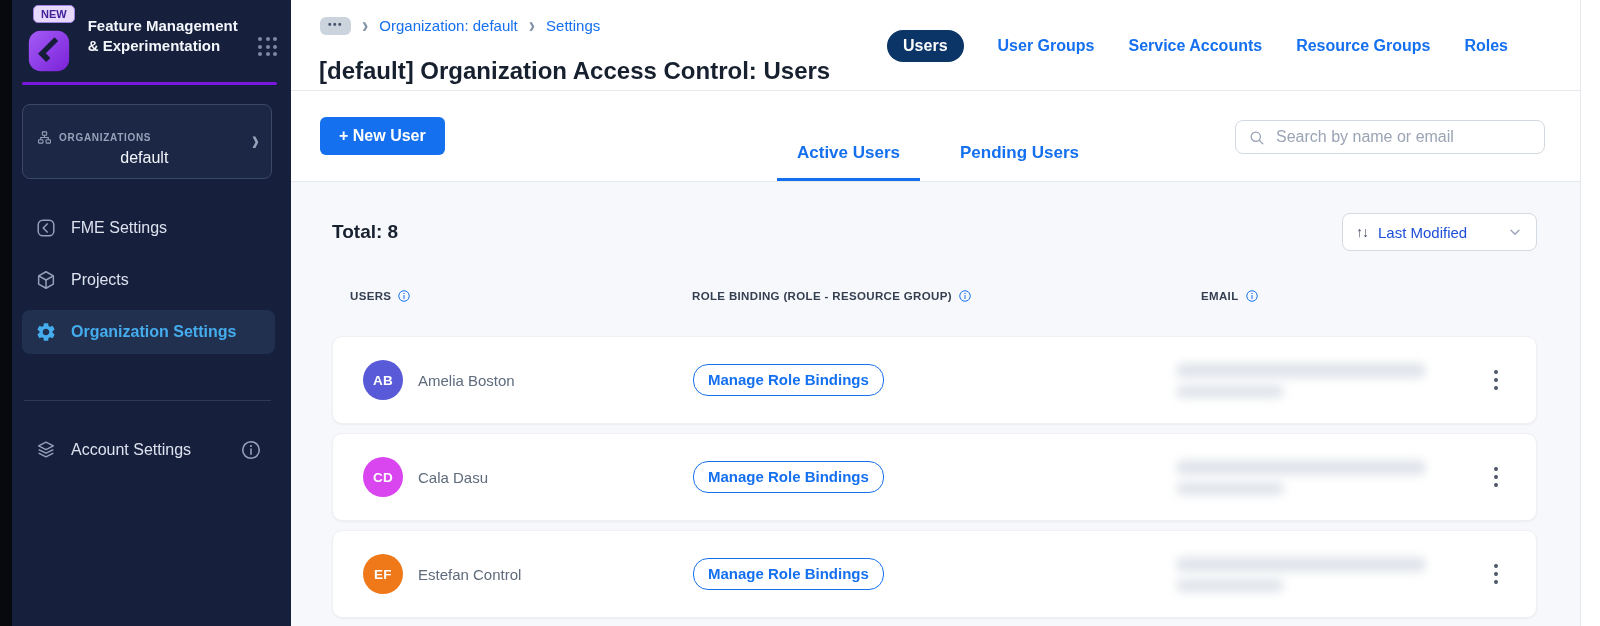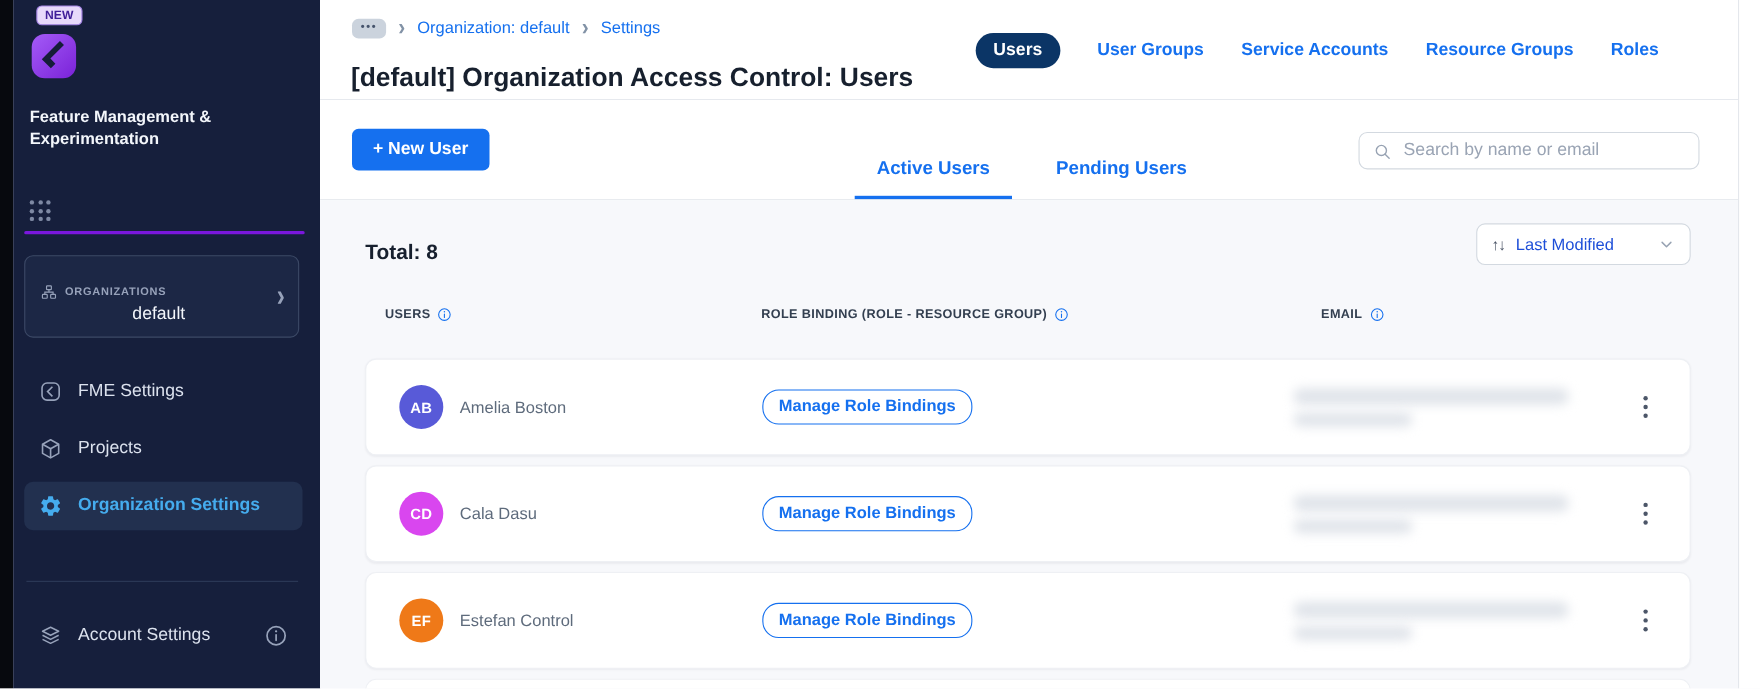--- a/index.html
+++ b/index.html
@@ -9,21 +9,21 @@
     -webkit-font-smoothing:antialiased;
   }
   .icon svg{display:block;width:100%;height:100%;}
 
   
   .window-edge{position:absolute;left:0;top:0;width:12px;height:100%;background:#07090e;}
 
   
   .sidebar{position:absolute;left:12px;top:0;width:279px;height:100%;
     background:var(--sidebar-bg,#161F3C);box-sizing:border-box;color:#DCE2EE;}
-  .sb-header{display:flex;gap:13px;padding:5px 14px 0 15px;flex-direction:column;}
+  .sb-header{display:flex;gap:13px;padding:5px 14px 0 15px;}
   .logo-col{display:flex;flex-direction:column;align-items:flex-start;}
   .new-badge{margin-left:6px;background:#E7D9FB;color:#41209A;border:1px solid #A484E4;
     font-size:11px;font-weight:bold;padding:1px 7px;border-radius:5px;line-height:14px;}
   .app-logo{width:44px;height:44px;margin-top:6px;}
   .app-title{flex:1;font-size:15px;line-height:20px;font-weight:bold;color:#F3F6FB;margin-top:11px;}
   .waffle{margin-top:32px;display:grid;grid-template-columns:repeat(3,4px);grid-gap:3.5px;height:19px;align-content:start;}
   .waffle i{width:4px;height:4px;border-radius:50%;background:#7E89A3;display:block;}
   .purple-line{height:3px;border-radius:2px;background:var(--purple-line,#7A17DC);margin:9px 14px 0 10px;}
 
   .org-box{margin:19px 19px 0 10px;background:#1C2745;border:1px solid #3C4966;border-radius:8px;
@@ -67,21 +67,21 @@
   .view-tab.active{border-bottom-color:var(--accent-blue,#1570EF);}
   .search-box{position:absolute;left:944px;top:29px;width:310px;height:34px;border:1px solid #D3D9E0;border-radius:8px;
     display:flex;align-items:center;gap:9px;padding:0 12px;box-sizing:border-box;background:#fff;}
   .search-box .icon{width:17px;height:17px;color:#98A3B3;flex:none;}
   .search-box input{border:none;outline:none;flex:1;font-family:inherit;font-size:16px;color:#333;background:transparent;}
   .search-box input::placeholder{color:#9AA4B4;}
 
   
   .content{position:absolute;top:182px;left:0;width:1289px;height:444px;background:var(--content-bg,#F7F8FB);
     box-sizing:border-box;padding:0 43px 0 41px;overflow:hidden;}
-  .total-row{display:flex;justify-content:space-between;align-items:flex-end;margin-top:21px;height:38px;}
+  .total-row{display:flex;justify-content:space-between;align-items:center;margin-top:31px;height:38px;}
   .total{font-size:19px;font-weight:bold;color:#17202E;}
   .sort-box{width:195px;height:38px;background:#fff;border:1px solid #D3D9E0;border-radius:8px;
     display:flex;align-items:center;gap:10px;padding:0 13px;box-sizing:border-box;cursor:pointer;}
   .sort-arrows{color:#4A5466;font-size:14px;letter-spacing:-1px;}
   .sort-label{flex:1;font-size:15px;color:#1d4ed8;}
   .sort-chevron{width:16px;height:16px;color:#98A3B3;}
 
   .cols{display:grid;grid-template-columns:360px 509px 287px 1fr;margin-top:38px;align-items:center;}
   .col{display:flex;align-items:center;gap:6px;font-size:11.5px;font-weight:bold;color:#333F50;letter-spacing:.35px;}
   .col:first-child{padding-left:18px;}

